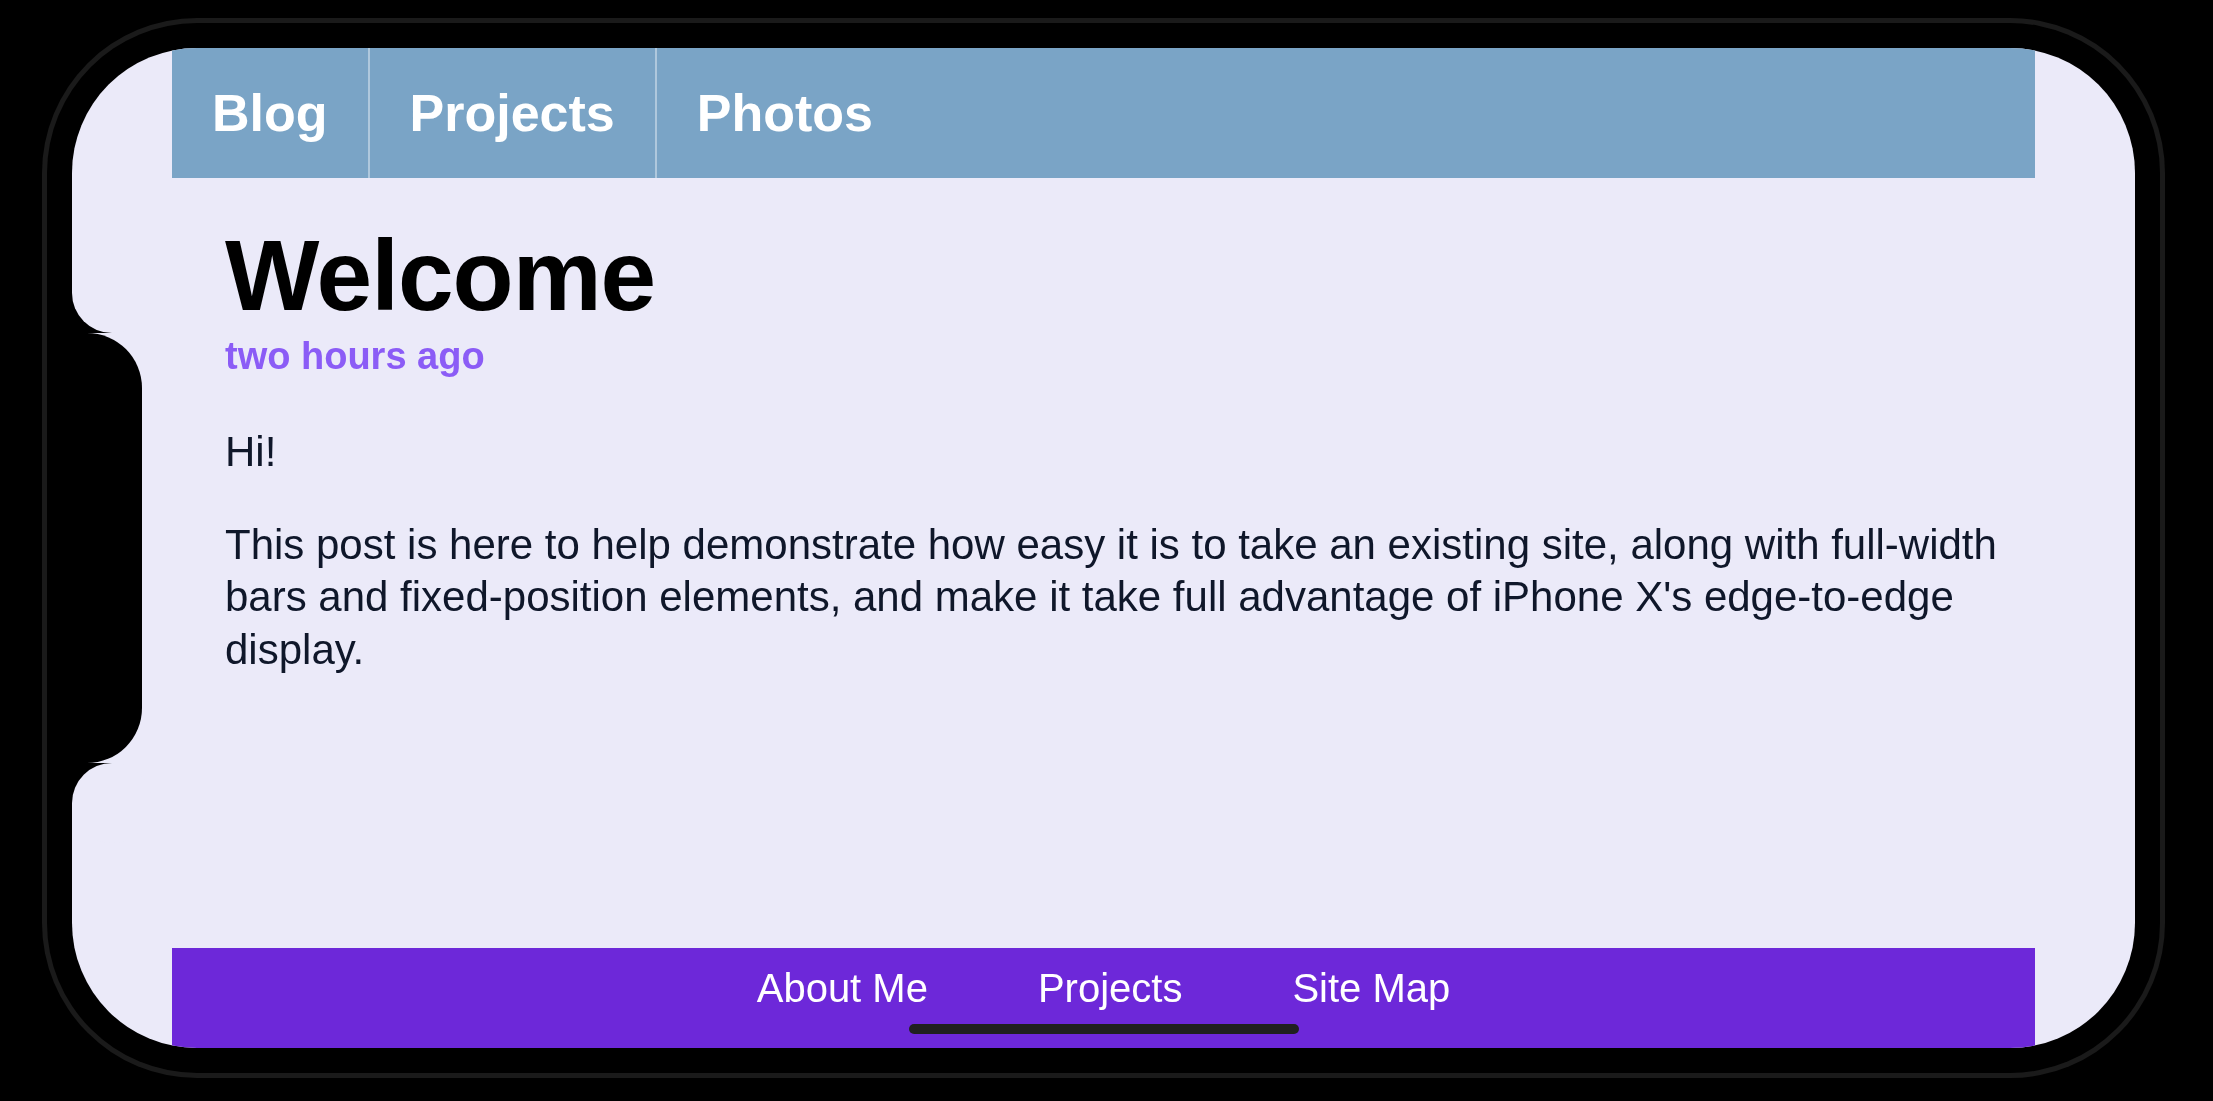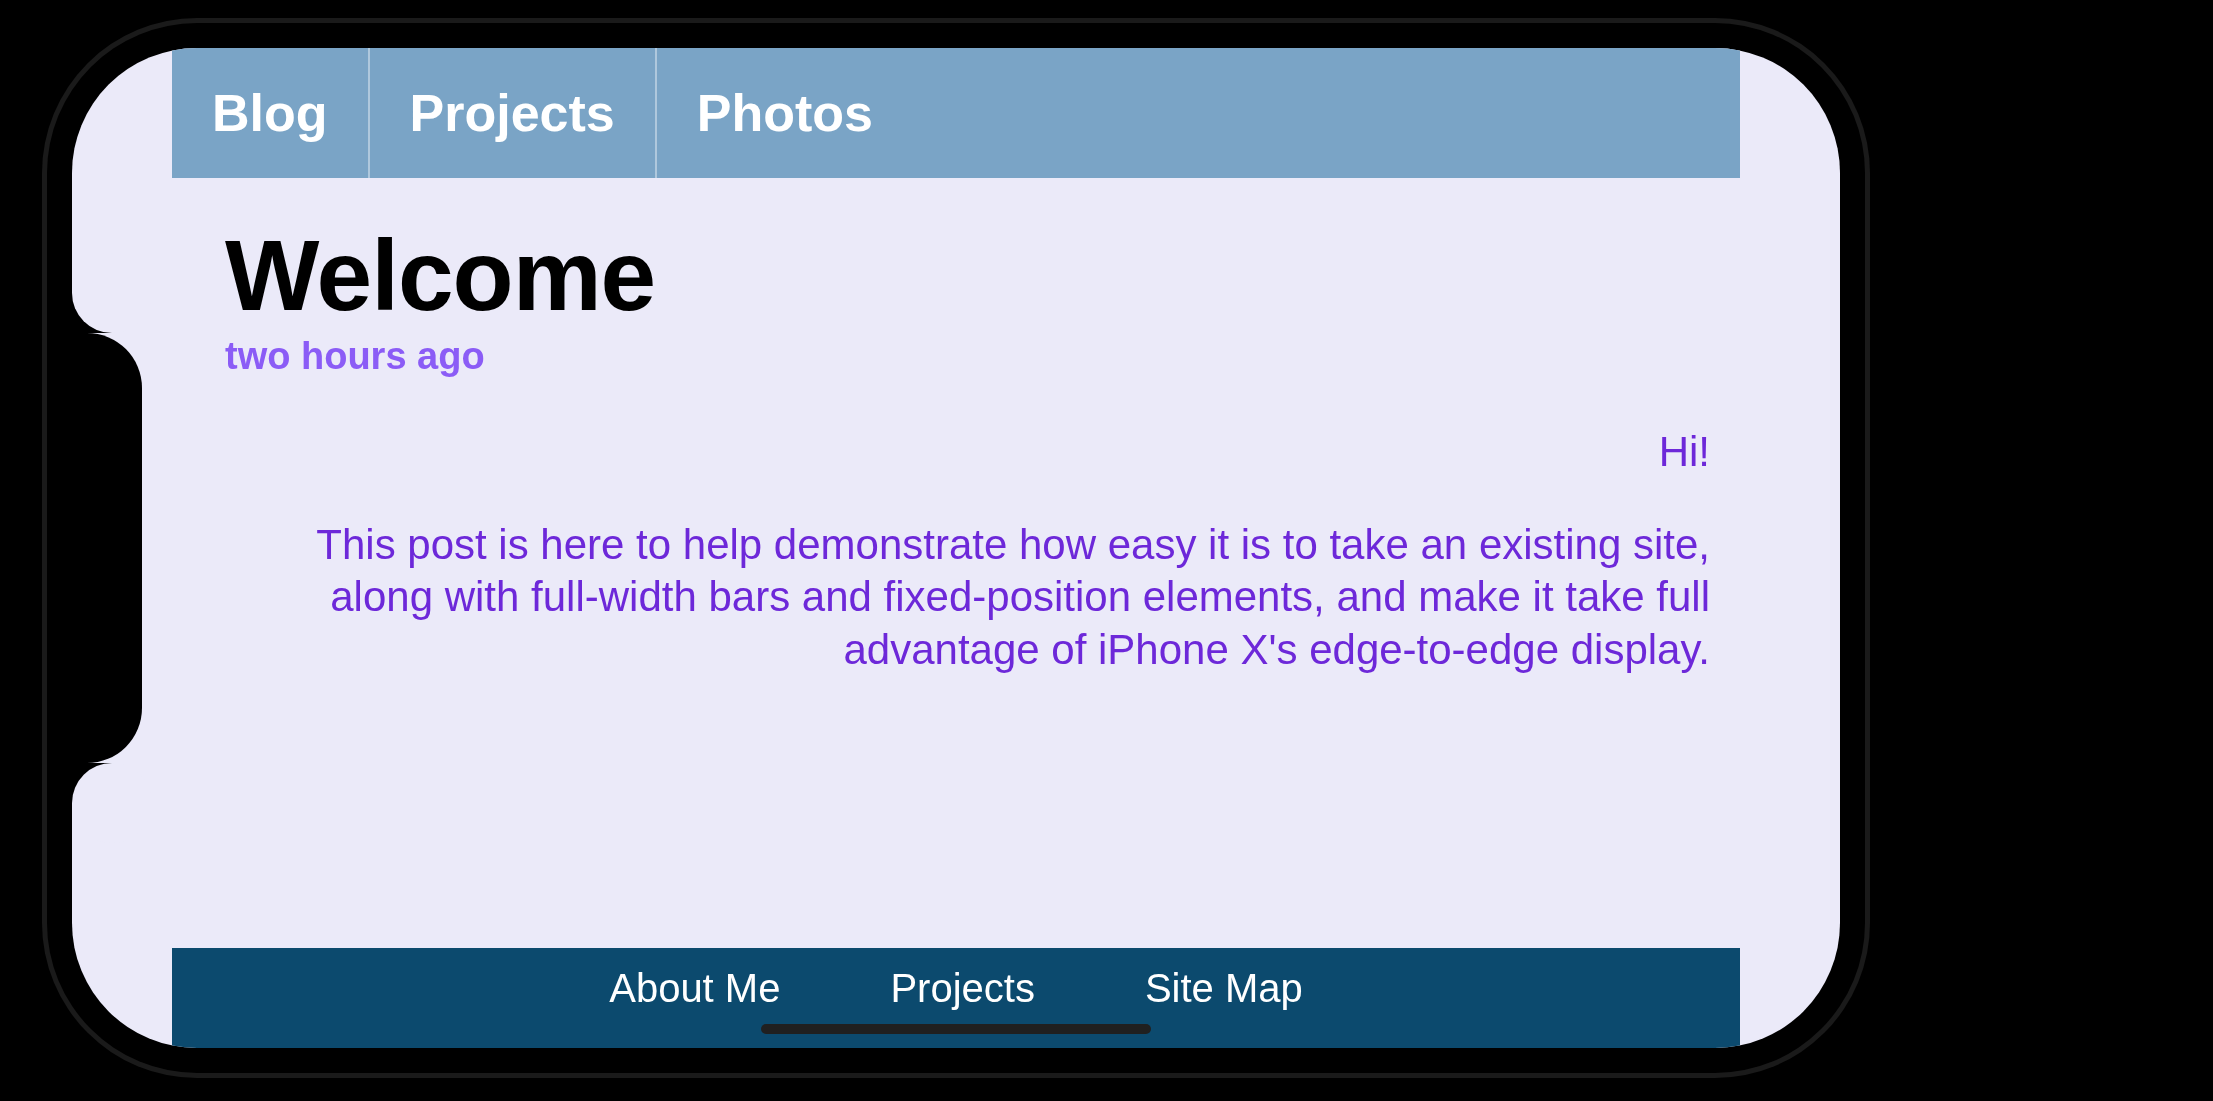--- a/index.html
+++ b/index.html
@@ -19,21 +19,21 @@
       top: 160px;
       width: 2213px;
       height: 781px;
       background: #000;
     }
 
     .phone-frame {
       position: absolute;
       left: 47px;
       top: -137px;
-      width: 1818px;
+      width: 2113px;
       height: 1050px;
       border-radius: 150px;
       background: #000;
       box-shadow: 0 0 0 5px #1a1a1a;
     }
 
     .phone-inner {
       position: absolute;
       left: 25px;
       top: 25px;
@@ -132,35 +132,34 @@
       letter-spacing: -1px;
     }
     .post-time {
       font-size: 38px;
       font-weight: 700;
       color: #8b5cf6;
       margin-top: 2px;
     }
     .post-body p {
       font-size: 42px;
-      color: #6d28d9;
+      color: #0f172a;
       line-height: 1.25;
       margin-top: 40px;
-      text-align: right;
     }
     .post-body p:first-child { margin-top: 48px; }
 
     
     .bottombar {
       position: absolute;
       left: 100px;
       right: 100px;
       bottom: 0;
       height: 100px;
-      background: #0c4a6e;
+      background: #6d28d9;
       padding-top: 18px;
     }
     .footer-links {
       display: flex;
       justify-content: center;
       gap: 110px;
     }
     .footer-links .footer-item {
       color: #fff;
       font-size: 40px;

